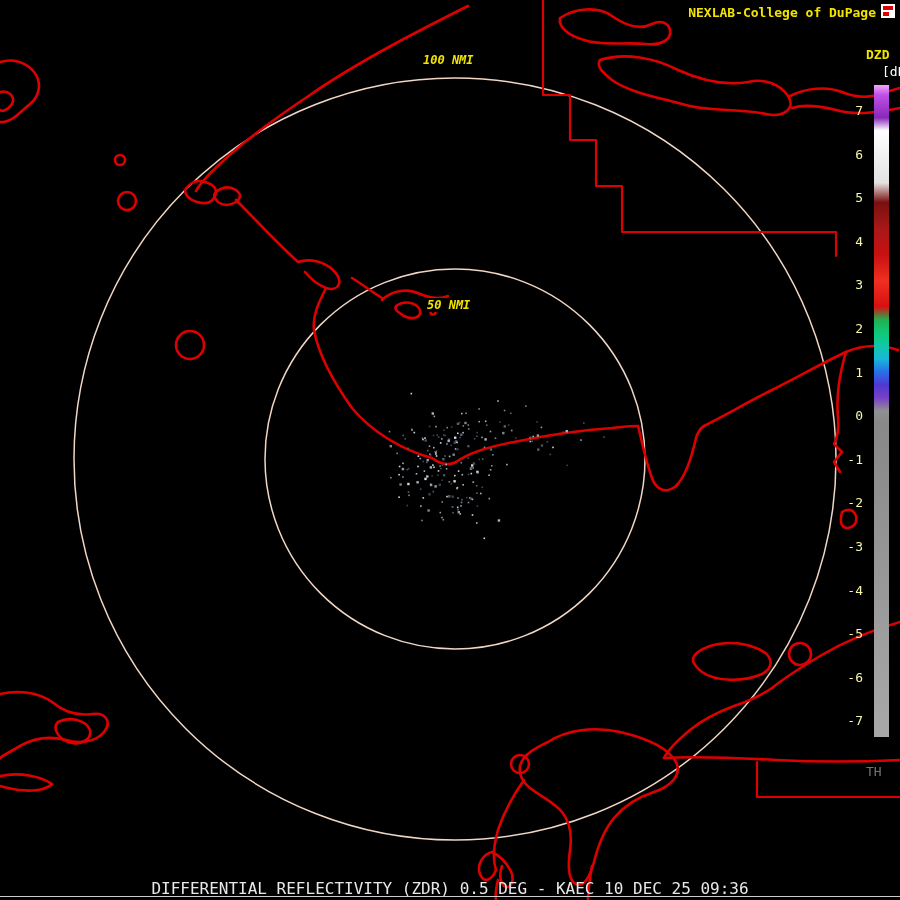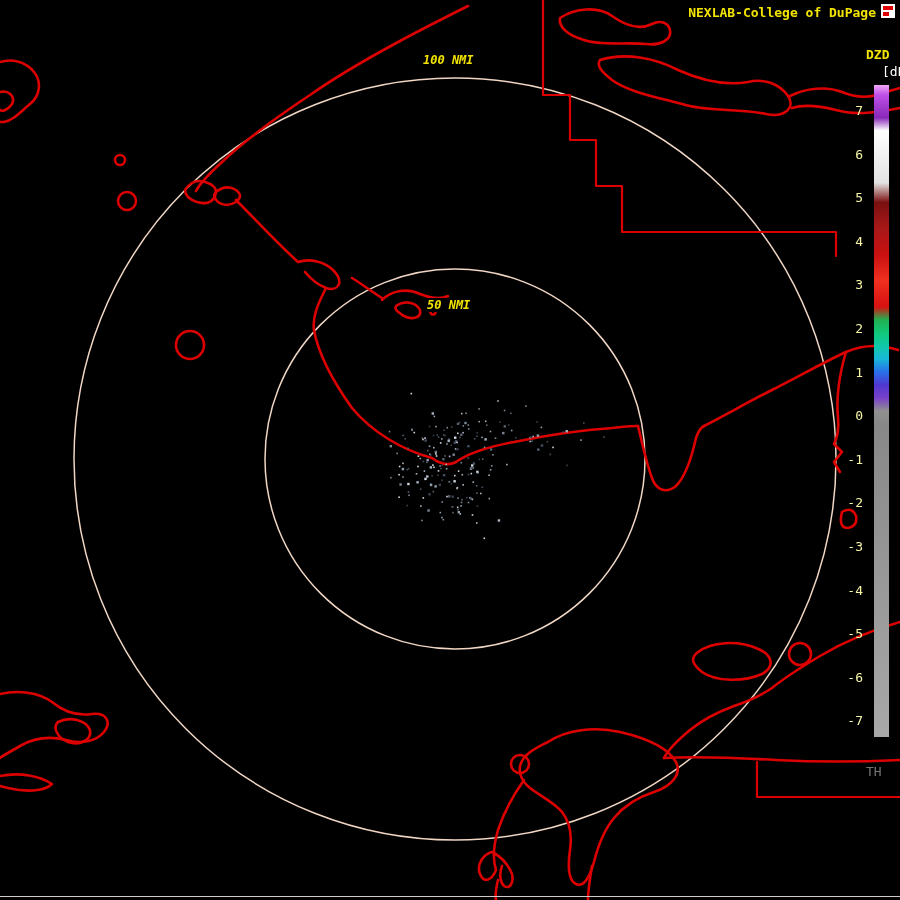--- a/index.html
+++ b/index.html
@@ -362,15 +362,16 @@
       <div class="tick" style="top: 452.8px;">-1</div>
       <div class="tick" style="top: 496.4px;">-2</div>
       <div class="tick" style="top: 540px;">-3</div>
       <div class="tick" style="top: 583.6px;">-4</div>
       <div class="tick" style="top: 627.2px;">-5</div>
       <div class="tick" style="top: 670.8px;">-6</div>
       <div class="tick" style="top: 714.4px;">-7</div>
     </div>
   <div class="th-label">TH</div>
 
+  <div class="status-text">DIFFERENTIAL REFLECTIVITY (ZDR) 0.5 DEG - KAEC 10 DEC 25 09:36</div>
   <div class="bottom-line"></div>
 
 </div>
 
 </body></html>

